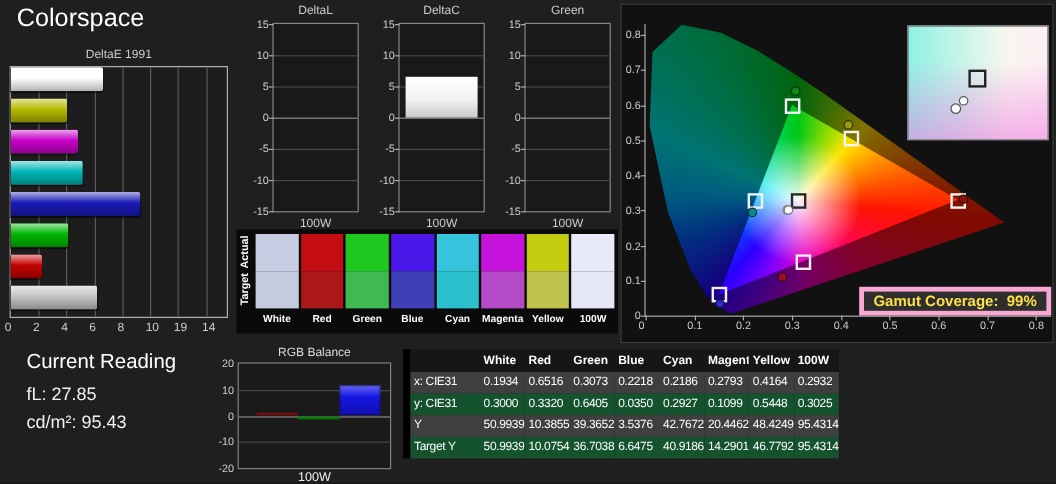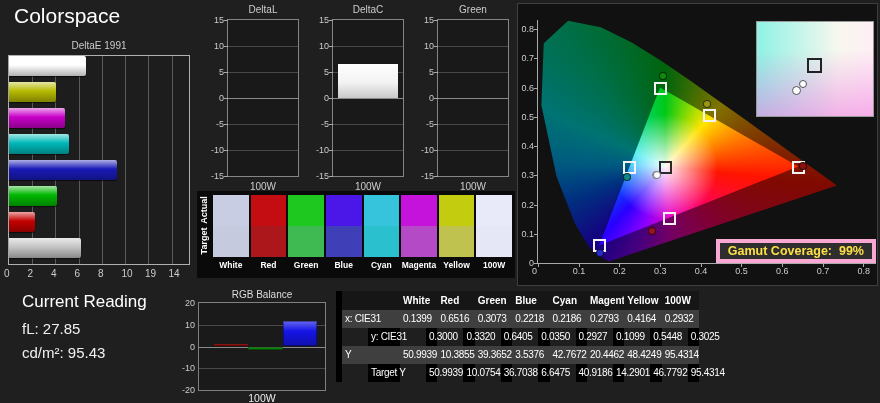--- a/index.html
+++ b/index.html
@@ -96,21 +96,21 @@
   #rb-xlabel{position:absolute;left:20px;top:103px;width:128px;text-align:center;font-size:10.5px;color:#eee;}
 
   
   #ct{position:absolute;left:336px;top:291px;width:358px;border-left:6px solid #000;}
   .ct-row{display:grid;grid-template-columns:58px repeat(8,37.4px);}
   #ct-head .th{height:19px;line-height:19px;background:#161616;color:#fff;font-size:10px;
                font-weight:bold;padding-left:3px;box-sizing:border-box;}
   .tr .td{height:18px;line-height:18px;font-size:10px;color:#fff;padding-left:3px;
           letter-spacing:-0.3px;box-sizing:border-box;white-space:nowrap;}
   .tr.dark .td{background:#3f3f3f;}
-  .tr.light .td{background:#000000;margin-left:26px;}
+  .tr.light .td{background:#14532d;}
 </style>
 </head>
 <body>
 
 <div id="root">
 
   <div id="page-title">Colorspace</div>
 
   <div id="de-panel">
     <div id="de-title">DeltaE 1991</div>
@@ -379,21 +379,21 @@
         <div class="th">Green</div>
         <div class="th">Blue</div>
         <div class="th">Cyan</div>
         <div class="th">Magenta</div>
         <div class="th">Yellow</div>
         <div class="th">100W</div>
       </div>
     <div id="ct-body">
         <div class="ct-row tr dark">
           <div class="td lab">x: CIE31</div>
-          <div class="td">0.1399</div>
+          <div class="td">0.1934</div>
           <div class="td">0.6516</div>
           <div class="td">0.3073</div>
           <div class="td">0.2218</div>
           <div class="td">0.2186</div>
           <div class="td">0.2793</div>
           <div class="td">0.4164</div>
           <div class="td">0.2932</div>
         </div>
         <div class="ct-row tr light">
           <div class="td lab">y: CIE31</div>

